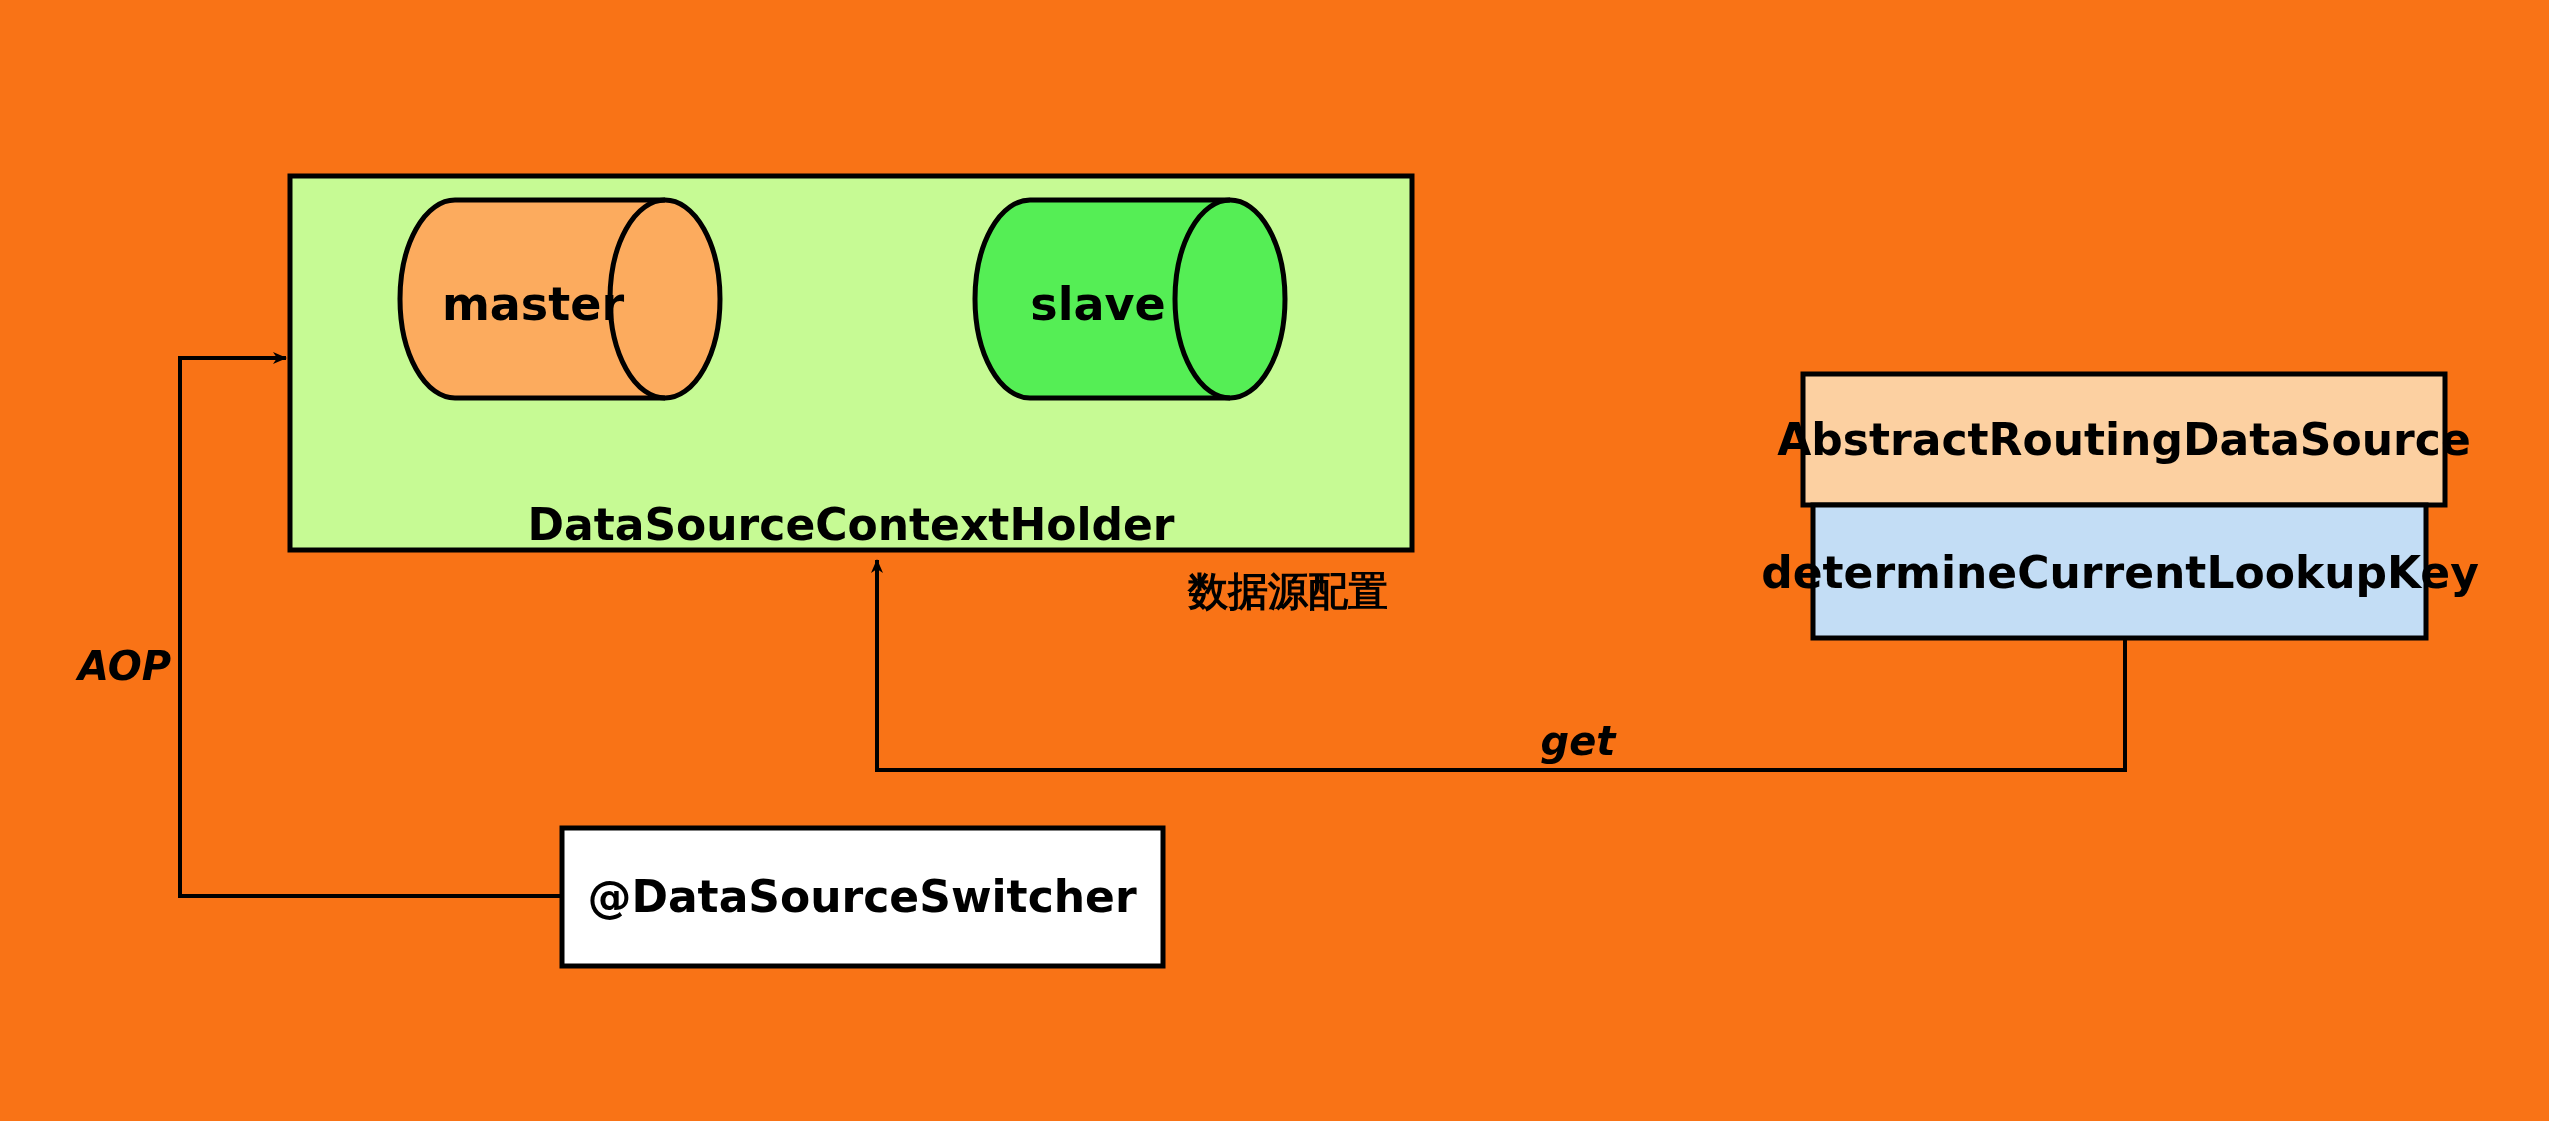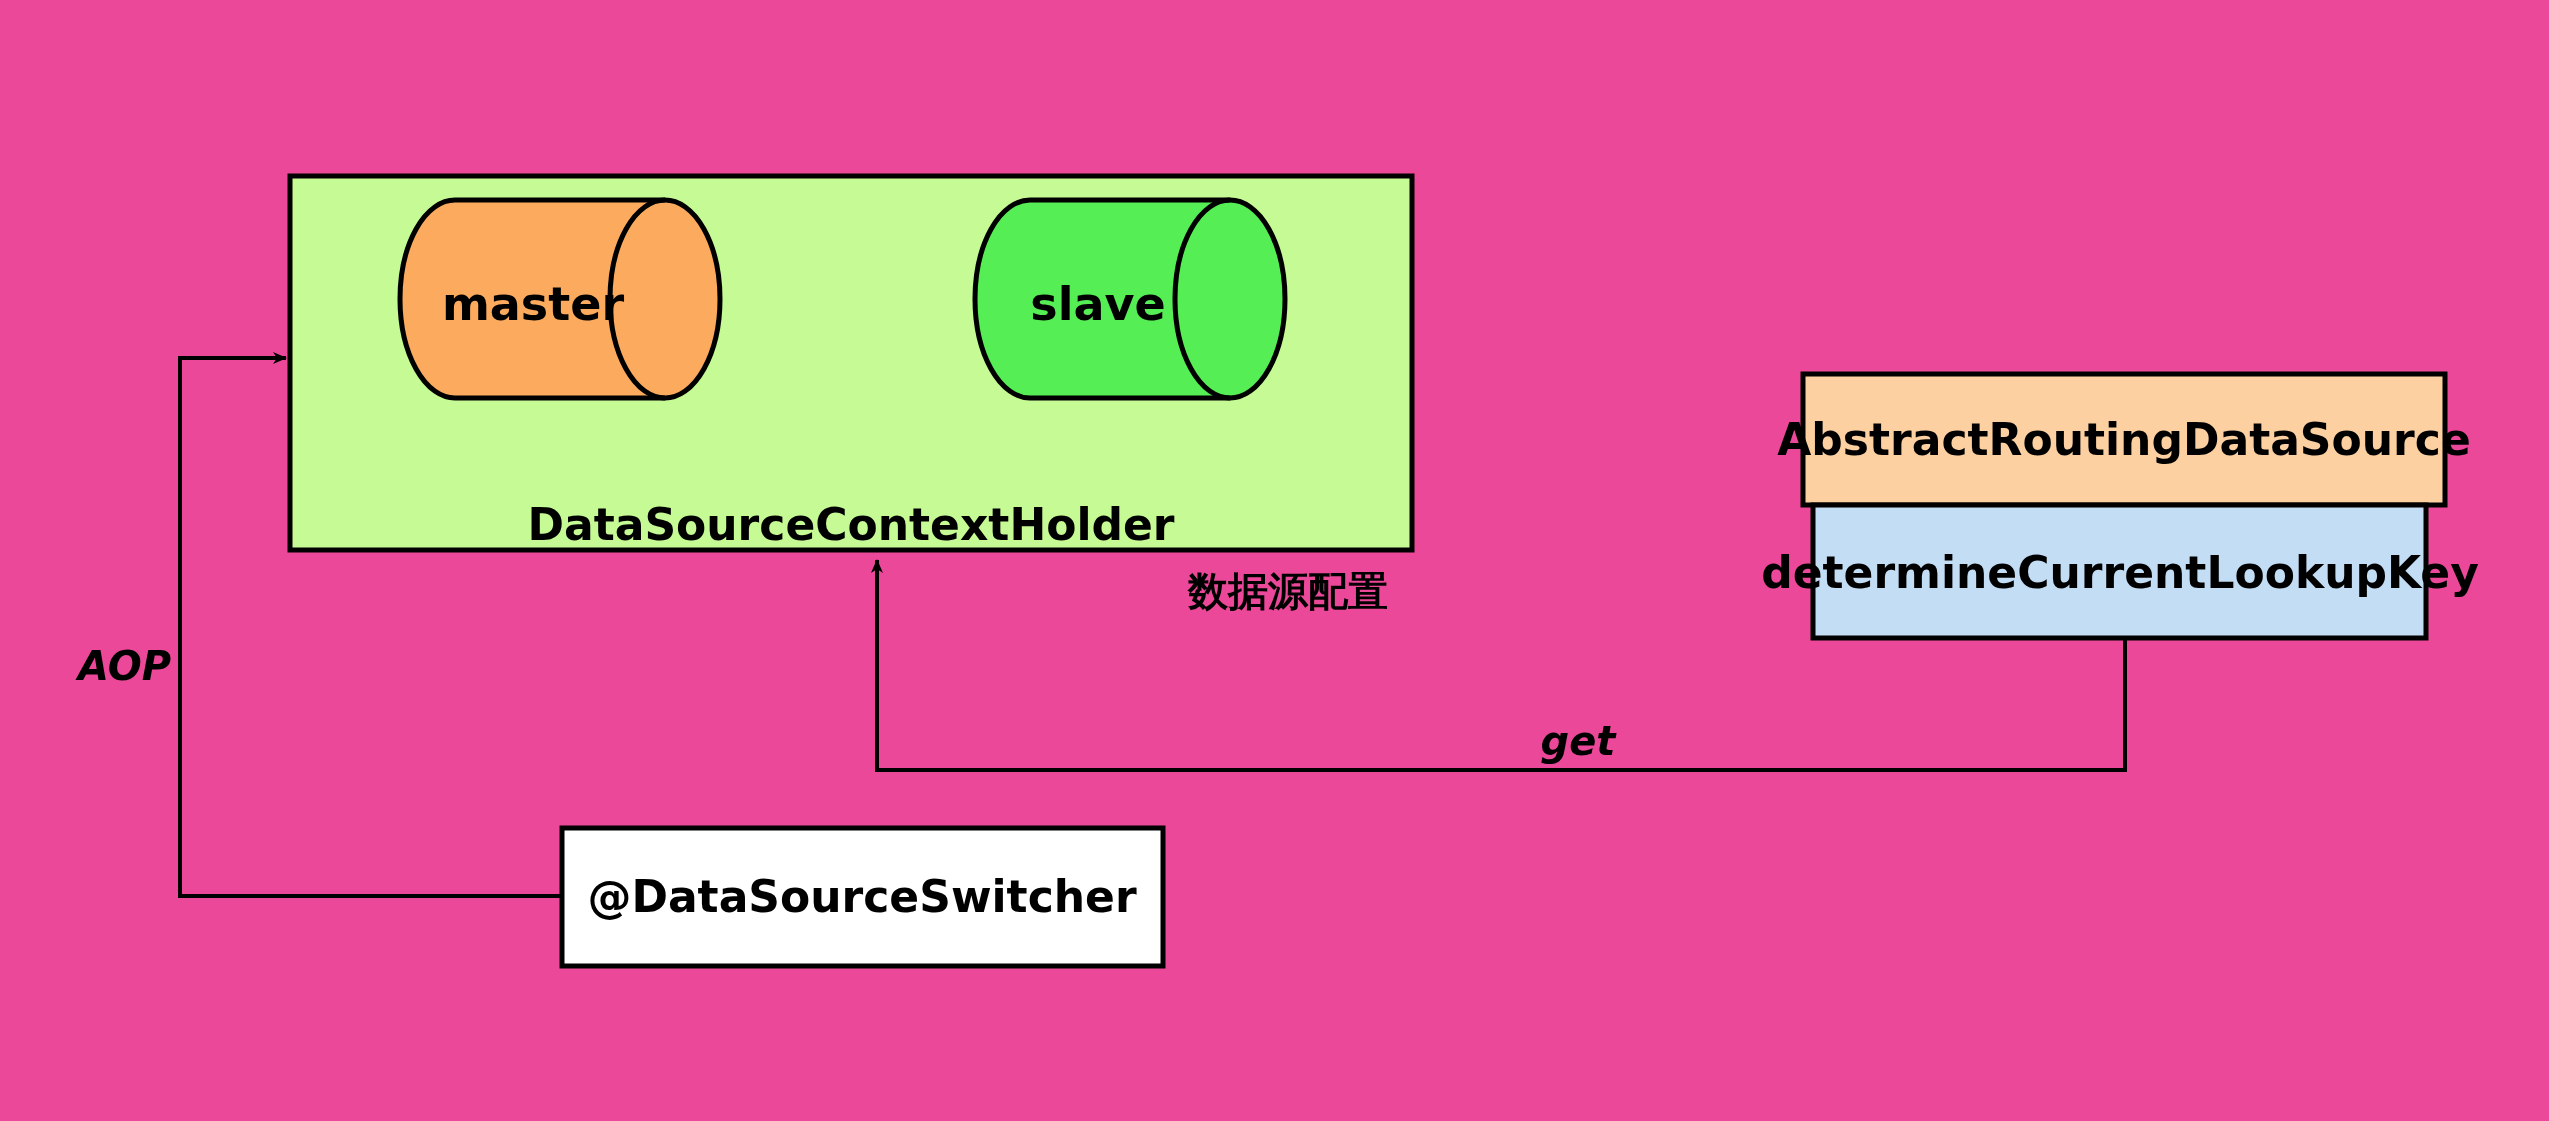--- a/index.html
+++ b/index.html
@@ -7,21 +7,21 @@
     padding: 0;
     background: #ffffff;
   }
   body {
     font-family: "DejaVu Sans", sans-serif;
   }
   #canvas {
     position: relative;
     width: 2549px;
     height: 1121px;
-    background: #ec4899;
+    background: #f97316;
     overflow: hidden;
   }
   svg.layer {
     position: absolute;
     top: 0;
     left: 0;
     width: 2549px;
     height: 1121px;
   }
   .nodeText {

